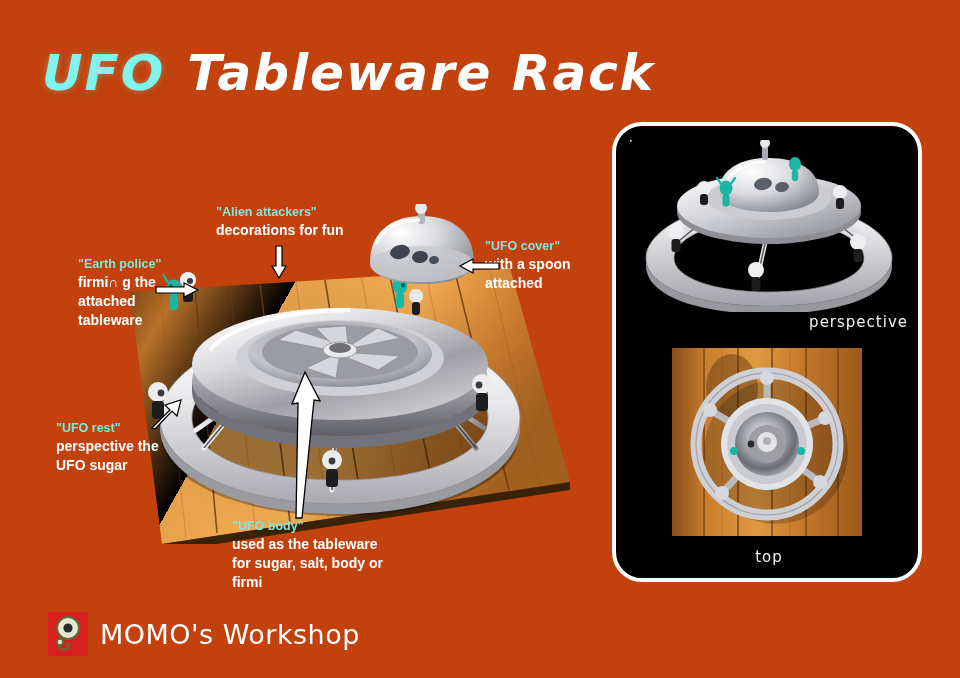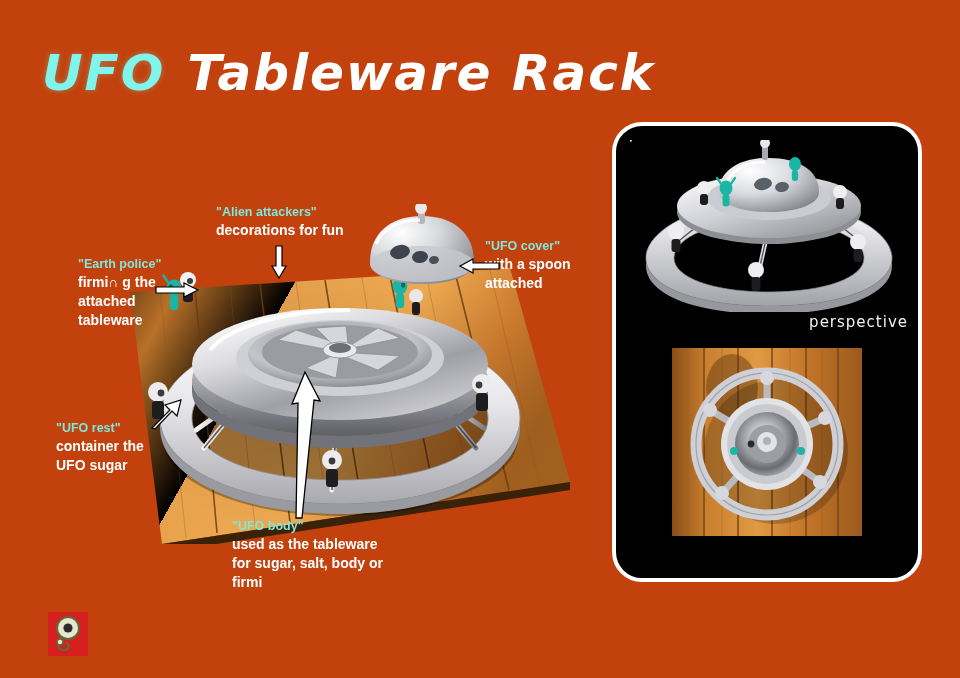--- a/index.html
+++ b/index.html
@@ -254,21 +254,21 @@
     <div class="ln">attached</div>
   </div>
   <div class="arrow" style="left:459px;top:258px;">
     <svg width="42" height="16" viewBox="0 0 42 16">
       <path d="M40,5 L14,5 L14,1 L1,8 L14,15 L14,11 L40,11 Z" fill="#ffffff" stroke="#000" stroke-width="1.2"></path>
     </svg>
   </div>
 
   <div class="callout" style="left:56px;top:420px;">
     <div class="hd">"UFO rest"</div>
-    <div class="ln">container the</div>
+    <div class="ln">perspective the</div>
     <div class="ln">UFO  sugar</div>
   </div>
   <div class="arrow" style="left:150px;top:398px;">
     <svg width="34" height="32" viewBox="0 0 34 32">
       <path d="M2,30 L20,12 L15,7 L31,2 L27,18 L22,13 L5,31 Z" fill="#ffffff" stroke="#000" stroke-width="1.2"></path>
     </svg>
   </div>
 
   <div class="callout" style="left:232px;top:518px;">
     <div class="hd">"UFO body"</div>
@@ -425,26 +425,28 @@
       <circle cx="95" cy="96" r="40" fill="#cacbd0"></circle>
       <circle cx="95" cy="96" r="32" fill="url(#twBowl)"></circle>
       <circle cx="95" cy="96" r="19" fill="#9d9ea4"></circle>
       <circle cx="95" cy="94" r="10" fill="#e3e4e8"></circle>
       <circle cx="95" cy="93" r="4" fill="#b0b1b6"></circle>
       <circle cx="62" cy="103" r="4" fill="#19b5a5"></circle>
       <circle cx="129" cy="103" r="4" fill="#19b5a5"></circle>
       <circle cx="79" cy="96" r="3.4" fill="#2a2b2e"></circle>
     </svg>
   </div>
+  <div class="cap cap-top">top</div>
 
   <div class="logo">
     <div class="logo-mark">
       <svg width="40" height="44" viewBox="0 0 40 44">
         <rect x="0" y="0" width="40" height="44" fill="#d81f1f"></rect>
         <circle cx="20" cy="16" r="11" fill="#e8e6cf" stroke="#5d6b3a" stroke-width="2"></circle>
         <circle cx="20" cy="16" r="4.6" fill="#2b2b2b"></circle>
         <path d="M13,26 C8,30 10,38 16,38 C21,38 22,32 18,31" fill="none" stroke="#5d6b3a" stroke-width="2.4"></path>
         <circle cx="12" cy="30" r="3" fill="#e8e6cf" stroke="#5d6b3a" stroke-width="1.6"></circle>
       </svg>
     </div>
+    <div class="logo-text">MOMO's Workshop</div>
   </div>
 
 </div>
 
 </body></html>

